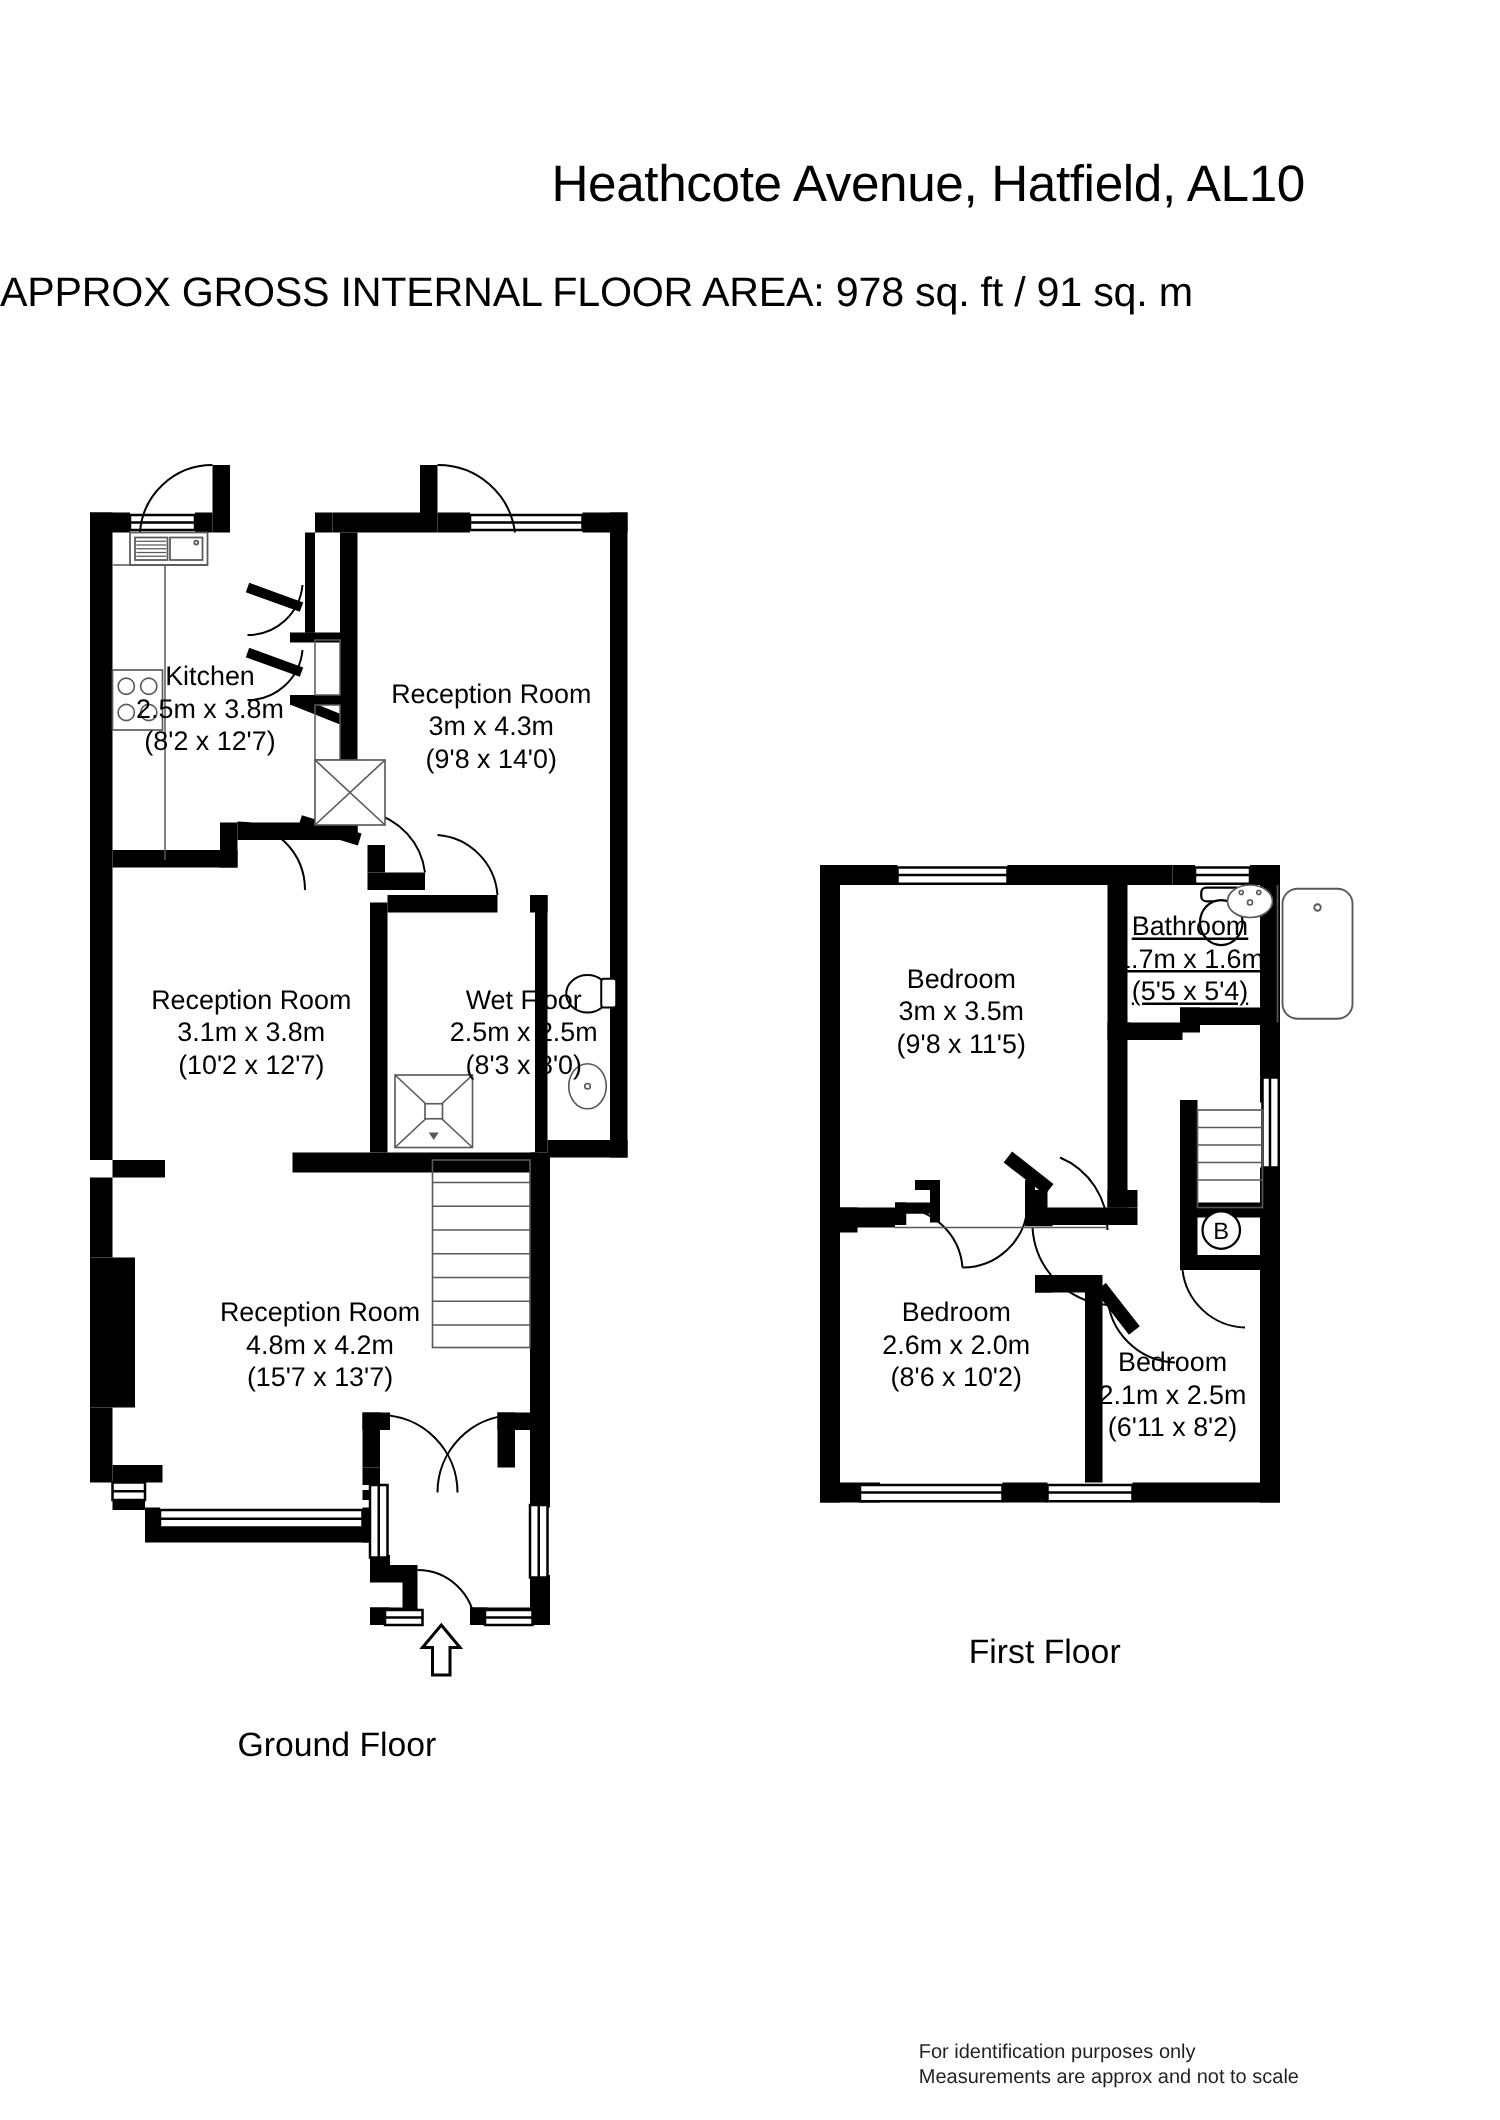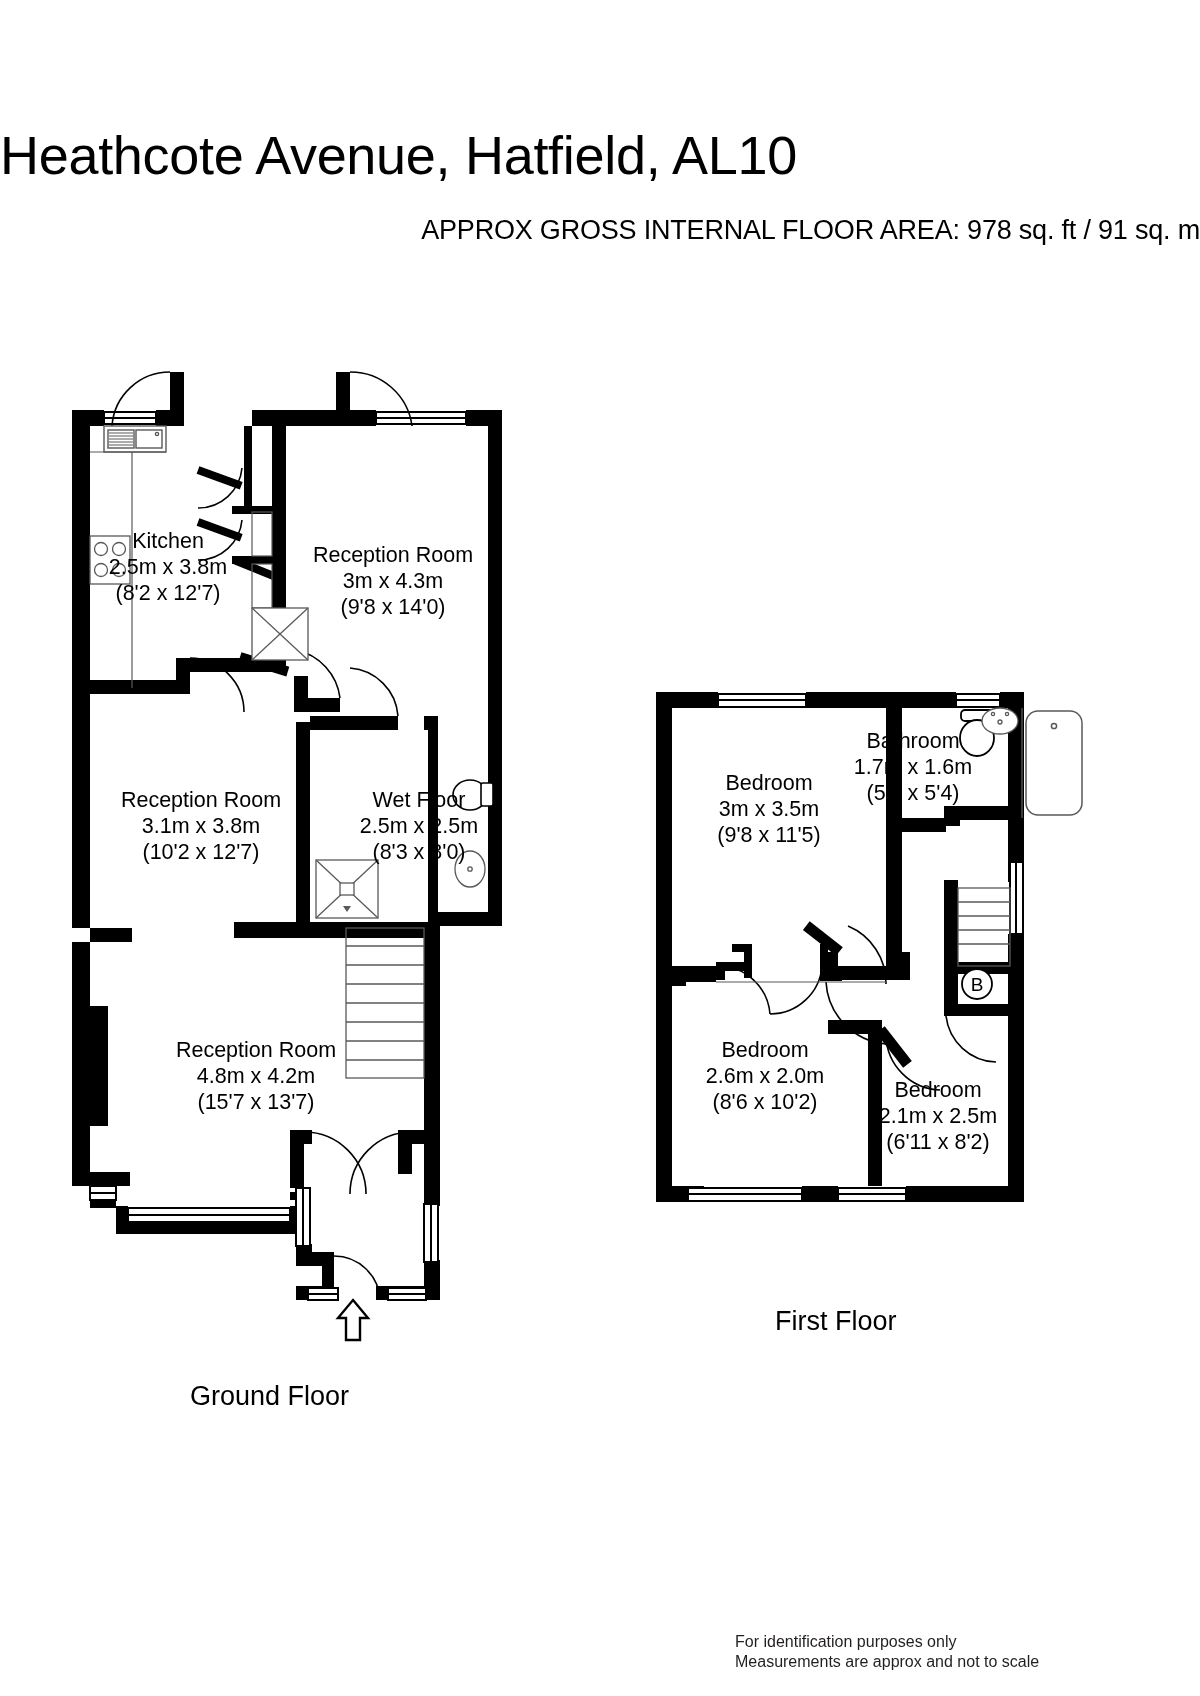--- a/index.html
+++ b/index.html
@@ -14,33 +14,33 @@
     font-family: "Liberation Sans", sans-serif;
     color: #000000;
     overflow: hidden;
   }
 
   .page-title {
     position: absolute;
     top: 124px;
     left: 0;
     width: 1044px;
-    text-align: left;
-    font-size: 54px;
+    text-align: right;
+    font-size: 41px;
     font-weight: 400;
     letter-spacing: -0.3px;
     color: #000;
   }
   .page-subtitle {
     position: absolute;
     top: 215px;
     left: 0;
     width: 1200px;
-    text-align: right;
-    font-size: 27px;
+    text-align: left;
+    font-size: 33px;
     font-weight: 400;
     letter-spacing: -0.2px;
     color: #000;
   }
 
   .plan-svg {
     position: absolute;
     top: 0;
     left: 0;
   }
@@ -496,21 +496,21 @@
   <span class="rl-m">4.8m x 4.2m</span>
   <span class="rl-ft">(15'7 x 13'7)</span>
 </div>
 
 <div class="room-label" style="top:770px; left:676px; width:186px;">
   <span class="rl-name">Bedroom</span>
   <span class="rl-m">3m x 3.5m</span>
   <span class="rl-ft">(9'8 x 11'5)</span>
 </div>
 
-<div class="room-label" style="top:728px; left:846px; width:134px;">
+<div class="room-label" style="top:728px; left:885px; width:134px;text-decoration:underline;">
   <span class="rl-name">Bathroom</span>
   <span class="rl-m">1.7m x 1.6m</span>
   <span class="rl-ft">(5'5 x 5'4)</span>
 </div>
 
 <div class="room-label" style="top:1037px; left:672px; width:186px;">
   <span class="rl-name">Bedroom</span>
   <span class="rl-m">2.6m x 2.0m</span>
   <span class="rl-ft">(8'6 x 10'2)</span>
 </div>

